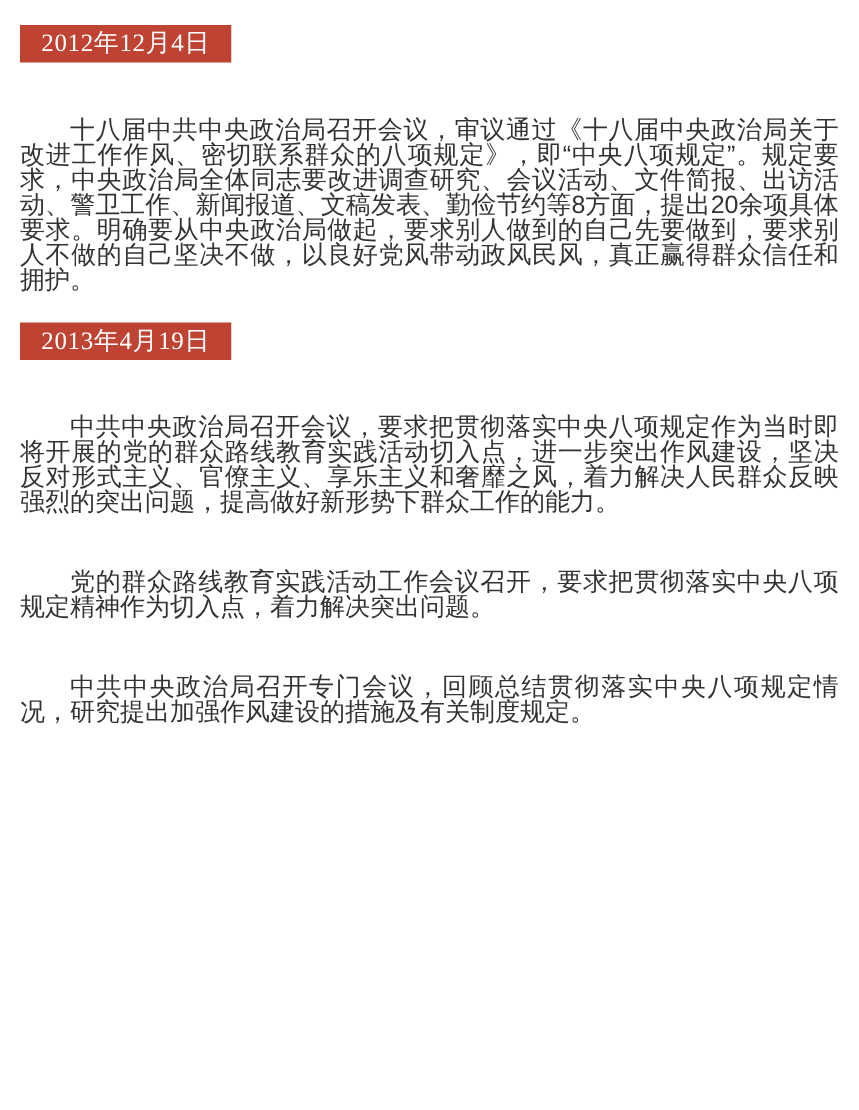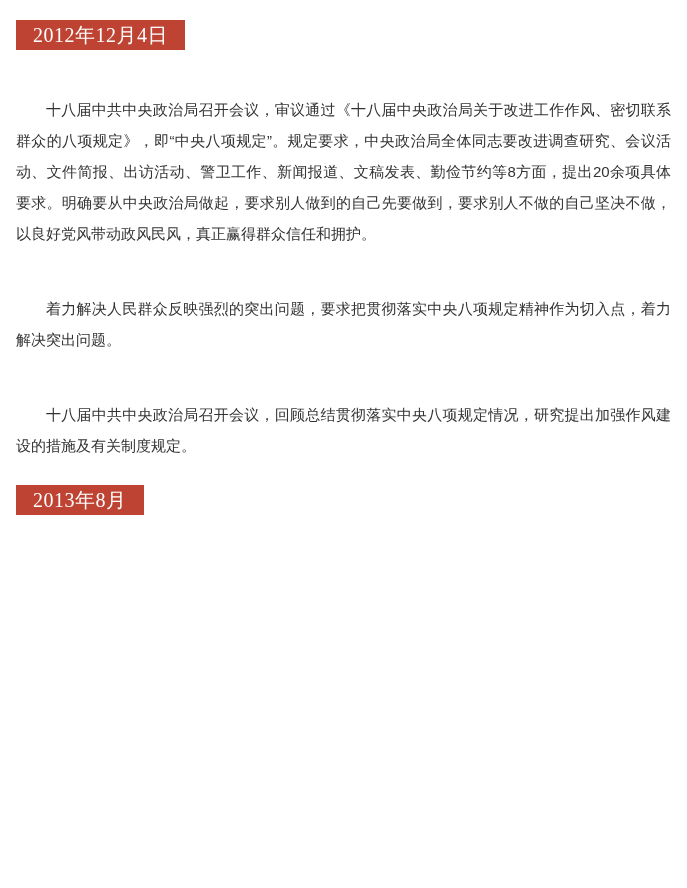--- a/index.html
+++ b/index.html
@@ -27,44 +27,45 @@
     padding: 0 17px;
     background: var(--badge-background, #be4333);
     color: var(--badge-text, #ffffff);
     font-family: "Liberation Serif", "DejaVu Serif", serif;
     font-size: 20px;
     letter-spacing: 0.5px;
     white-space: nowrap;
   }
   .entry p {
     margin: 44px 0 24px 0;
-    font-size: 15px;
-    line-height: 31px;
+    font-size: 20px;
+    line-height: 20px;
     color: var(--body-text, #333333);
     text-indent: 2em;
     text-align: justify;
   }
   .entry:last-child .badge { margin-bottom: 0; }
 </style>
 </head>
 <body>
 
 <div class="page">
 
   <section class="entry">
     <div class="badge">2012年12月4日</div>
     <p>十八届中共中央政治局召开会议，审议通过《十八届中央政治局关于改进工作作风、密切联系群众的八项规定》，即“中央八项规定”。规定要求，中央政治局全体同志要改进调查研究、会议活动、文件简报、出访活动、警卫工作、新闻报道、文稿发表、勤俭节约等8方面，提出20余项具体要求。明确要从中央政治局做起，要求别人做到的自己先要做到，要求别人不做的自己坚决不做，以良好党风带动政风民风，真正赢得群众信任和拥护。</p>
   </section>
 
-
   <section class="entry">
-    <p>着力解决人民群众反映强烈的突出问题，要求把贯彻落实中央八项规定精神作为切入点，着力解决突出问题。</p>
+    <div class="badge">2013年4月19日</div>
+    <p>中共中央政治局召开会议，要求把贯彻落实中央八项规定作为当时即将开展的党的群众路线教育实践活动切入点，进一步突出作风建设，坚决反对形式主义、官僚主义、享乐主义和奢靡之风，着力解决人民群众反映强烈的突出问题，提高做好新形势下群众工作的能力。</p>
   </section>
 
   <section class="entry">
-    <p>十八届中共中央政治局召开会议，回顾总结贯彻落实中央八项规定情况，研究提出加强作风建设的措施及有关制度规定。</p>
+    <p>党的群众路线教育实践活动工作会议召开，要求把贯彻落实中央八项规定精神作为切入点，着力解决突出问题。</p>
   </section>
 
   <section class="entry">
-    <div class="badge">2013年8月</div>
+    <p>中共中央政治局召开专门会议，回顾总结贯彻落实中央八项规定情况，研究提出加强作风建设的措施及有关制度规定。</p>
   </section>
+
 
 </div>
 
 </body></html>

